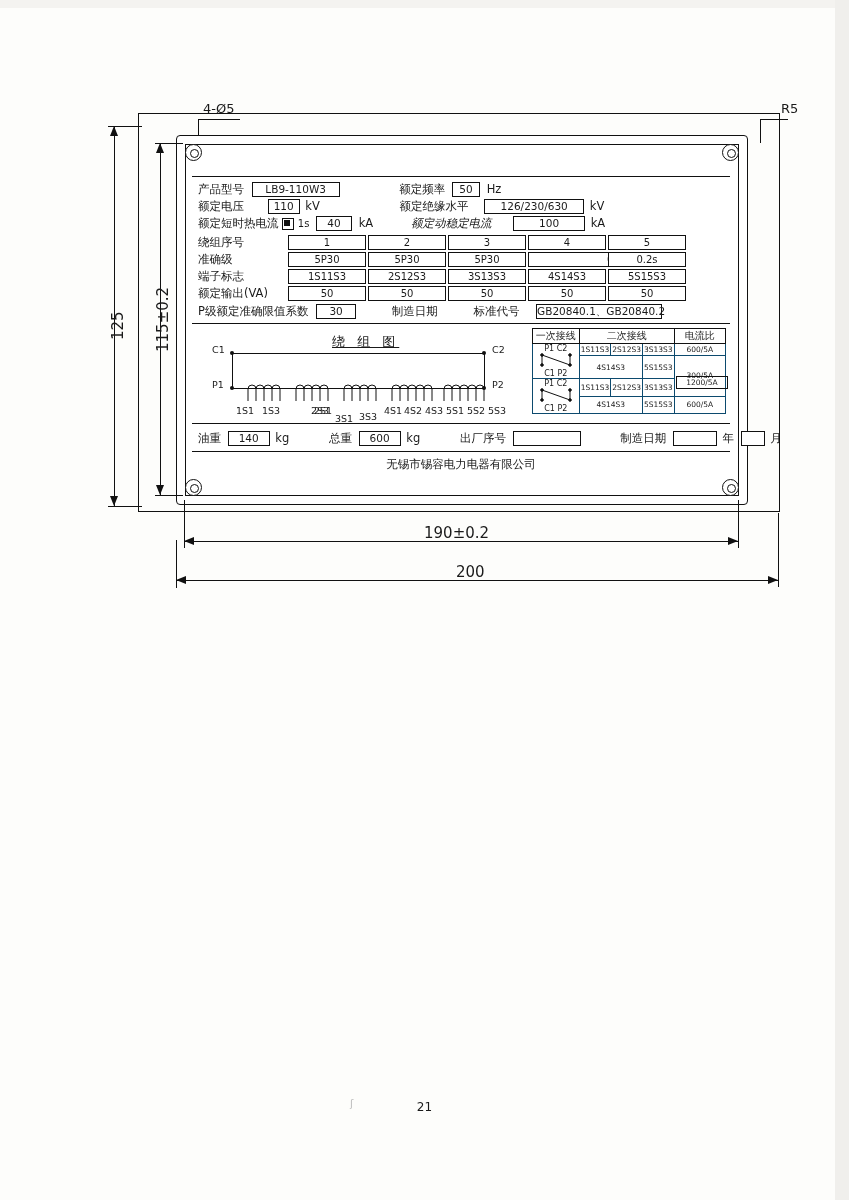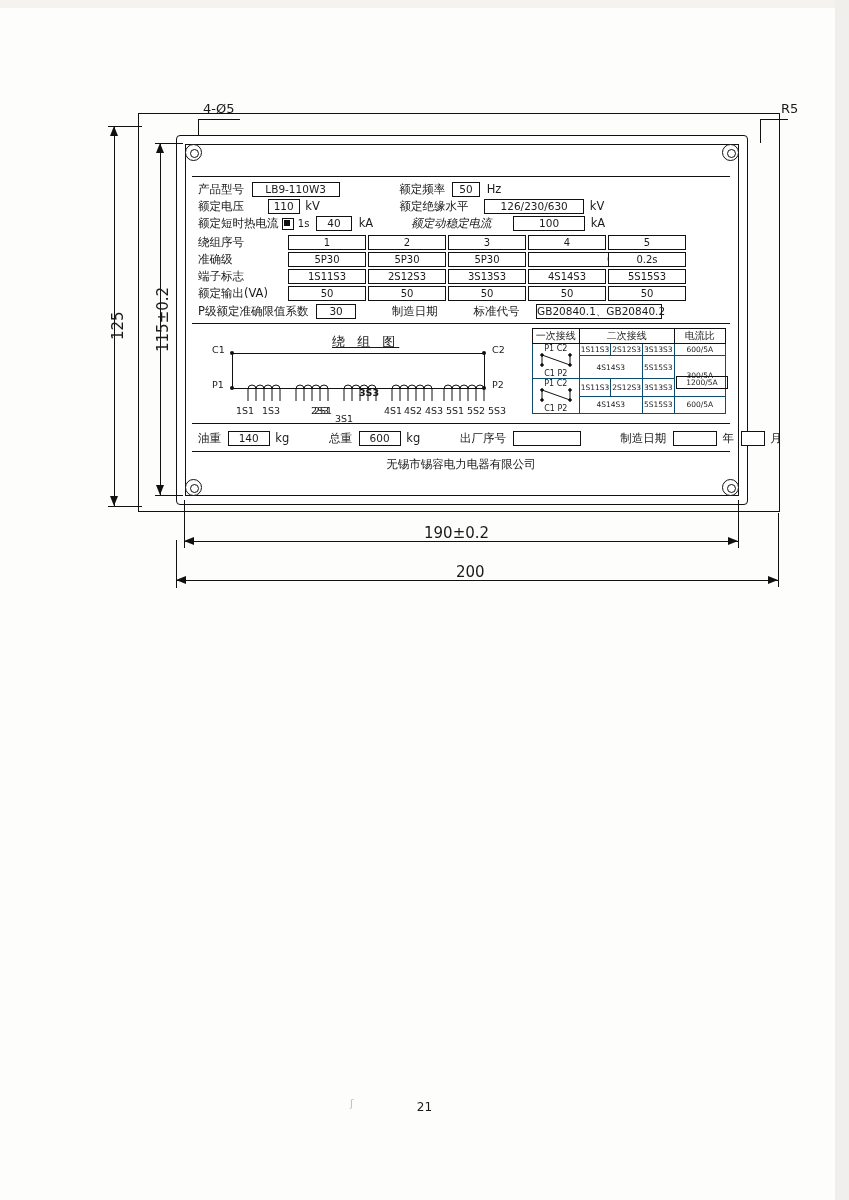--- a/index.html
+++ b/index.html
@@ -236,21 +236,21 @@
         <path d="M204,12 a4,4 0 1 1 8,0 a4,4 0 1 1 8,0 a4,4 0 1 1 8,0 a4,4 0 1 1 8,0 a4,4 0 1 1 8,0"></path>
         <path d="M204,12 L204,24 M212,12 L212,24 M220,12 L220,24 M228,12 L228,24 M236,12 L236,24 M244,12 L244,24"></path>
       </g>
     </svg>
 
     <div class="term" style="left:44px;top:254px;">1S1</div>
     <div class="term" style="left:70px;top:254px;">1S3</div>
     <div class="term" style="left:94px;top:254px;margin-left:28px;">2S1</div>
     <div class="term" style="left:119px;top:254px;">2S3</div>
     <div class="term" style="left:143px;top:262px;">3S1</div>
-    <div class="term" style="left:167px;top:236px;font-weight:bold;">3S3</div>
+    <div class="term" style="left:167px;top:260px;">3S3</div>
     <div class="term" style="left:192px;top:254px;">4S1</div>
     <div class="term" style="left:212px;top:254px;">4S2</div>
     <div class="term" style="left:233px;top:254px;">4S3</div>
     <div class="term" style="left:254px;top:254px;">5S1</div>
     <div class="term" style="left:275px;top:254px;">5S2</div>
     <div class="term" style="left:296px;top:254px;">5S3</div>
 
     <table class="ctbl" style="left:340px;top:177px;width:194px;">
       <tbody>
           <tr>

